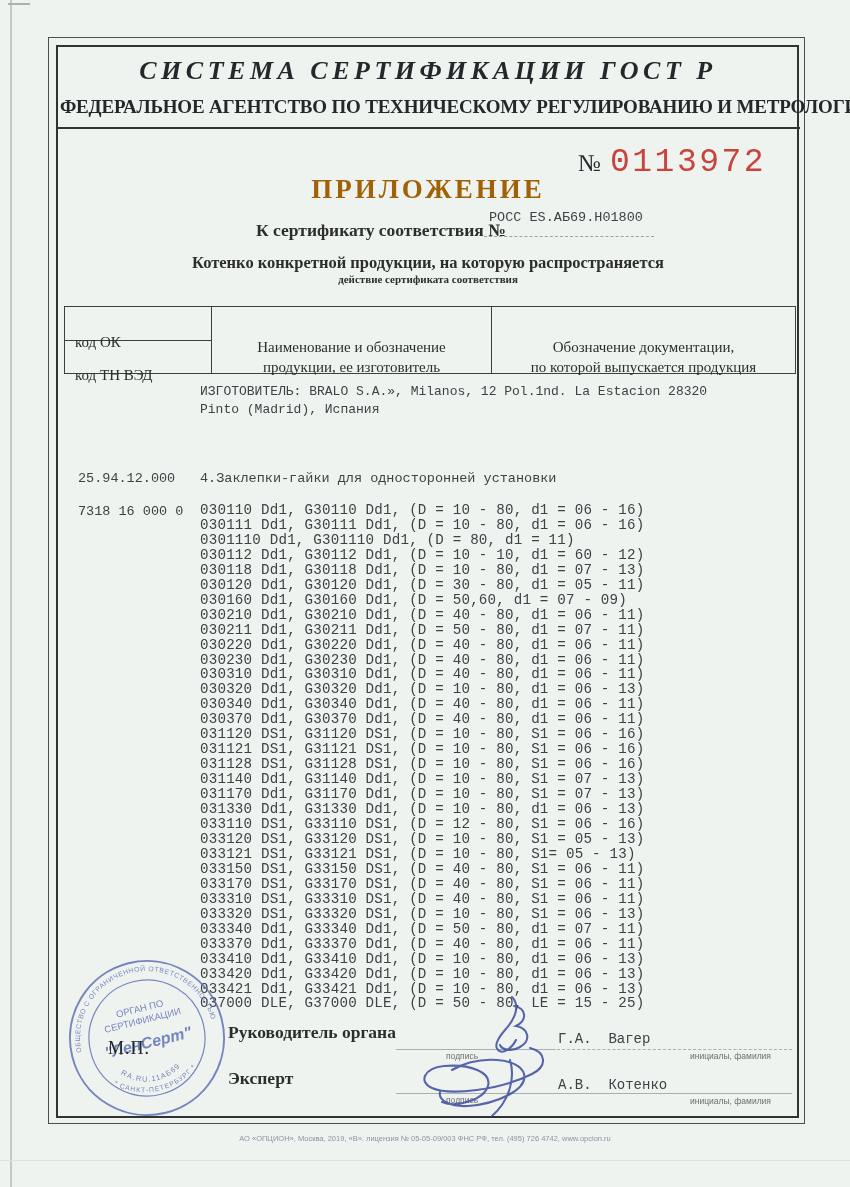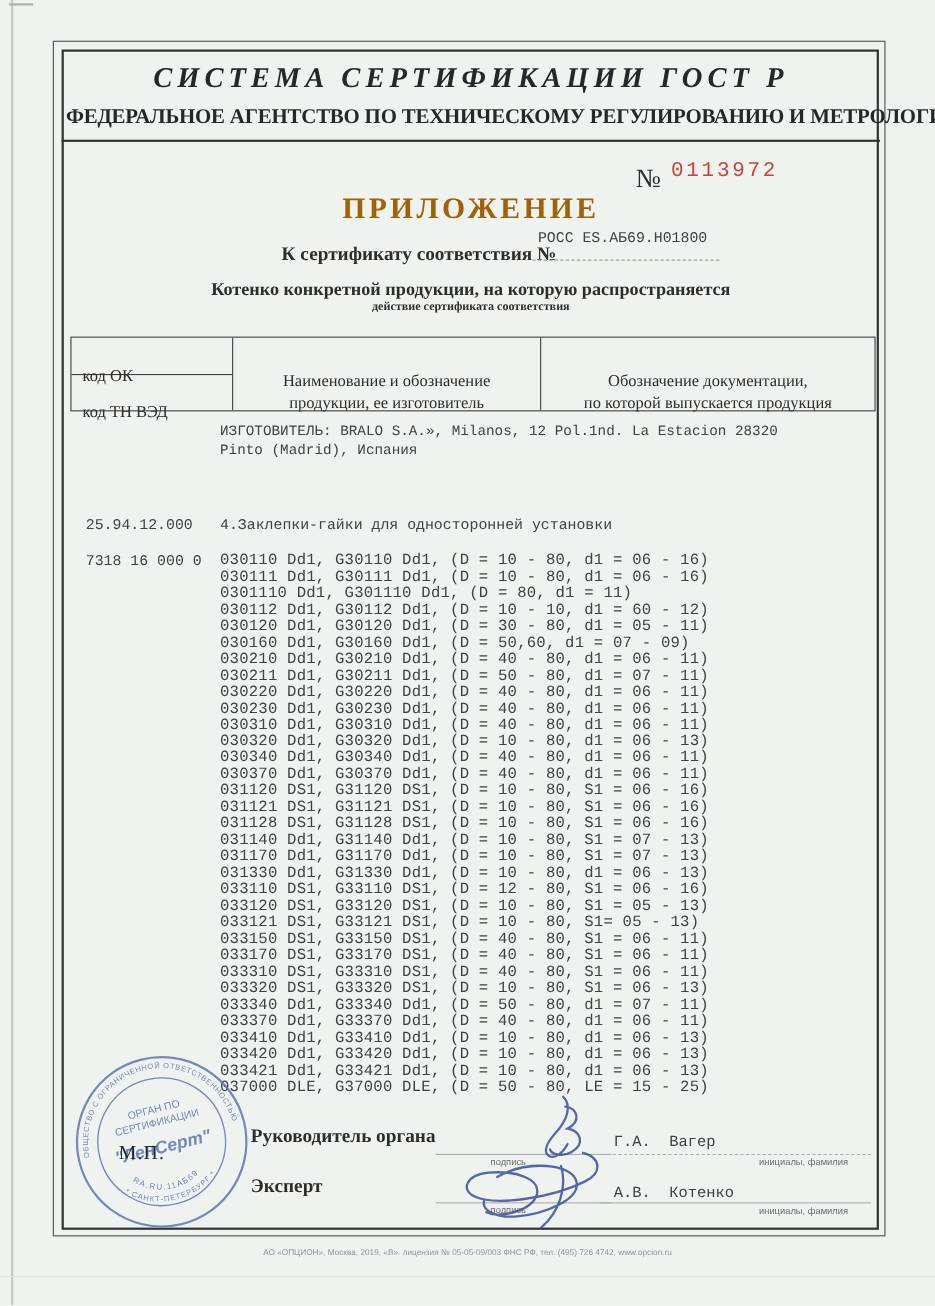--- a/index.html
+++ b/index.html
@@ -16,21 +16,21 @@
   .outer-border{left:48px;top:37px;width:755px;height:1085px;border:1.5px solid #4a4f4c;}
   .inner-border{left:56px;top:45px;width:739px;height:1069px;border:2.5px solid #2f3331;}
   .header-rule{left:56px;top:127px;width:744px;height:0;border-top:2px solid #2f3331;}
   
   .system-title{left:60px;top:56px;width:736px;text-align:center;font-size:26px;font-weight:bold;
                 letter-spacing:4.5px;color:#24282a;font-style:italic;}
   .agency-title{left:60px;top:96px;width:736px;text-align:center;font-size:19px;font-weight:bold;
                 letter-spacing:-0.2px;color:#24282a;white-space:nowrap;}
   
   .numero-sign{left:578px;top:150px;font-size:24px;color:#2a2d2f;}
-  .blank-number{left:610px;top:144px;font-size:19px;letter-spacing:2.5px;color:#c9423b;
+  .blank-number{left:610px;top:144px;font-size:33px;letter-spacing:2.5px;color:#c9423b;
                 font-family:"Liberation Mono","DejaVu Sans Mono",monospace;}
   .doc-title{left:60px;top:174px;width:736px;text-align:center;font-size:27px;font-weight:bold;
              letter-spacing:3px;color:#a16207;}
   .cert-ref-label{left:256px;top:220px;font-size:17.5px;font-weight:600;}
   .cert-ref-value{left:489px;top:210px;font-size:13.5px;}
   .cert-ref-underline{left:484px;top:236px;width:170px;border-top:1px dashed #9aa5a0;}
   .subtitle1{left:60px;top:253px;width:736px;text-align:center;font-size:16.5px;font-weight:bold;}
   .subtitle2{left:60px;top:273px;width:736px;text-align:center;font-size:11px;font-weight:bold;}
   
   .ptable{left:64px;top:306px;width:730px;height:66px;border:1.3px solid #3c403e;}
@@ -114,20 +114,21 @@
   <div class="abs manuf2 mono">Pinto (Madrid), Испания</div>
 
   <div class="abs ok-code mono">25.94.12.000</div>
   <div class="abs ok-desc mono">4.Заклепки-гайки для односторонней установки</div>
   <div class="abs tnved-code mono">7318 16 000 0</div>
   <div class="abs product-list">
       <div class="product-line">030110 Dd1, G30110 Dd1, (D = 10 - 80, d1 = 06 - 16)</div>
       <div class="product-line">030111 Dd1, G30111 Dd1, (D = 10 - 80, d1 = 06 - 16)</div>
       <div class="product-line">0301110 Dd1, G301110 Dd1, (D = 80, d1 = 11)</div>
       <div class="product-line">030112 Dd1, G30112 Dd1, (D = 10 - 10, d1 = 60 - 12)</div>
+      <div class="product-line">030118 Dd1, G30118 Dd1, (D = 10 - 80, d1 = 07 - 13)</div>
       <div class="product-line">030120 Dd1, G30120 Dd1, (D = 30 - 80, d1 = 05 - 11)</div>
       <div class="product-line">030160 Dd1, G30160 Dd1, (D = 50,60, d1 = 07 - 09)</div>
       <div class="product-line">030210 Dd1, G30210 Dd1, (D = 40 - 80, d1 = 06 - 11)</div>
       <div class="product-line">030211 Dd1, G30211 Dd1, (D = 50 - 80, d1 = 07 - 11)</div>
       <div class="product-line">030220 Dd1, G30220 Dd1, (D = 40 - 80, d1 = 06 - 11)</div>
       <div class="product-line">030230 Dd1, G30230 Dd1, (D = 40 - 80, d1 = 06 - 11)</div>
       <div class="product-line">030310 Dd1, G30310 Dd1, (D = 40 - 80, d1 = 06 - 11)</div>
       <div class="product-line">030320 Dd1, G30320 Dd1, (D = 10 - 80, d1 = 06 - 13)</div>
       <div class="product-line">030340 Dd1, G30340 Dd1, (D = 40 - 80, d1 = 06 - 11)</div>
       <div class="product-line">030370 Dd1, G30370 Dd1, (D = 40 - 80, d1 = 06 - 11)</div>

